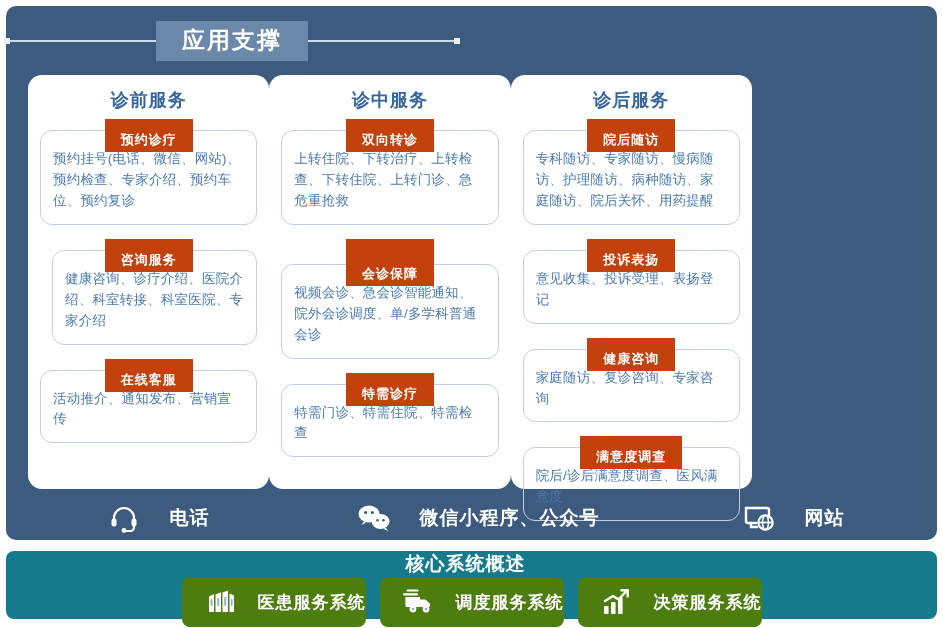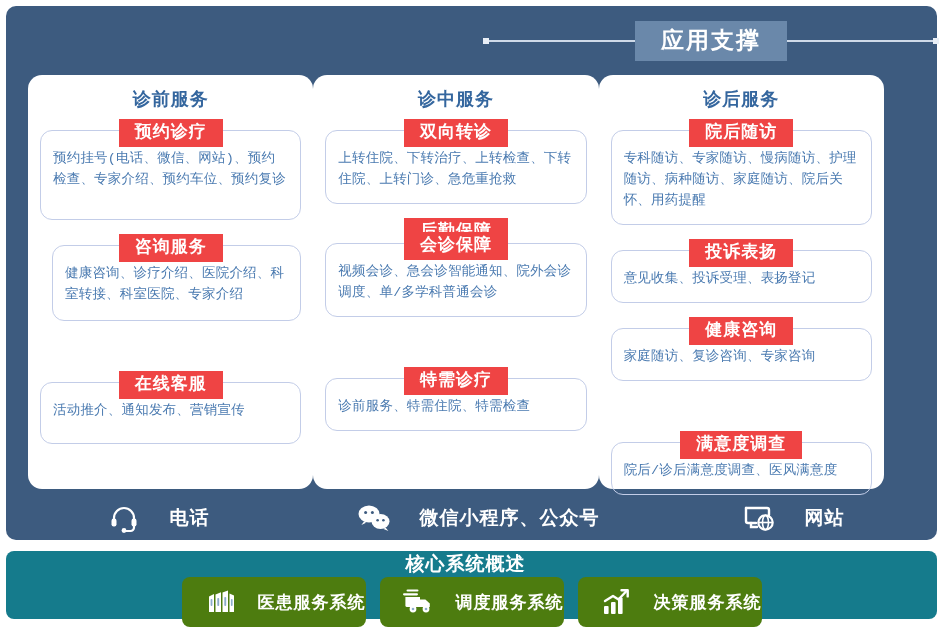--- a/index.html
+++ b/index.html
@@ -15,21 +15,21 @@
   
   .board{
     position:absolute;left:6px;top:6px;width:931px;height:534px;
     background:#3d5b7f;
     border-radius:10px;
   }
 
   
   .header{
     position:absolute;left:0;top:12px;width:931px;height:46px;
-    display:flex;align-items:center;justify-content:flex-end;
+    display:flex;align-items:center;justify-content:flex-start;
   }
   .hline{
     height:2px;background:#cfdae8;width:150px;position:relative;flex:none;
   }
   .hline.left{margin-right:0;}
   .hline.right{margin-left:0;}
   .hline::before{
     content:"";position:absolute;top:-2px;width:6px;height:6px;background:#e8eef6;
   }
   .hline.left::before{left:-2px;}
@@ -39,22 +39,22 @@
     color:#ffffff;
     font-size:23px;font-weight:bold;
     letter-spacing:2px;
     padding:8px 26px 9px 26px;
     line-height:1;
     white-space:nowrap;
   }
 
   
   .columns{
-    position:absolute;left:22px;top:69px;width:856px;height:414px;
-    display:flex;justify-content:flex-end;font-family:Liberation Mono, monospace;
+    position:absolute;left:22px;top:69px;width:724px;height:414px;
+    display:flex;justify-content:flex-end;
   }
   .col{
     width:291px;
     background:#ffffff;
     border-radius:14px;
     box-sizing:border-box;
     padding:10px 12px 12px 12px;
     display:flex;flex-direction:column;
   }
   .col-title{
@@ -64,30 +64,30 @@
     letter-spacing:1px;
     margin:6px 0 10px 0;
     line-height:1;
   }
 
   
   .block{
     position:relative;
     margin-bottom:14px;
   }
-  .block:last-child{margin-bottom:0;margin-top:36px;}
+  .block:last-child{margin-bottom:0;}
   .block-head{
     position:absolute;
     left:50%;transform:translateX(-50%);
     top:0;
-    background:#ef4444;
+    background:#c2410c;
     color:#ffffff;
-    font-size:17px;font-weight:bold;
+    font-size:13px;font-weight:bold;
     letter-spacing:1px;
-    padding:5px 16px 6px 16px;
+    padding:14px 16px 6px 16px;
     line-height:1;
     white-space:nowrap;
     z-index:2;
   }
   .block-body{
     margin-top:11px;
     border:1px solid #c3cde8;
     border-radius:12px;
     padding:18px 12px 12px 12px;
     color:#4a7ab0;
@@ -209,21 +209,21 @@
           <div class="block-head">后勤保障</div>
         </div>
 
         <div class="block b3">
           <div class="block-head">会诊保障</div>
           <div class="block-body">视频会诊、急会诊智能通知、院外会诊调度、单/多学科普通会诊</div>
         </div>
 
         <div class="block b4">
           <div class="block-head">特需诊疗</div>
-          <div class="block-body">诊前服务、特需住院、特需检查</div>
+          <div class="block-body">特需门诊、特需住院、特需检查</div>
         </div>
       </div>
 
       <div class="col c3">
         <div class="col-title">诊后服务</div>
 
         <div class="block b1">
           <div class="block-head">院后随访</div>
           <div class="block-body">专科随访、专家随访、慢病随访、护理随访、病种随访、家庭随访、院后关怀、用药提醒</div>
         </div>

